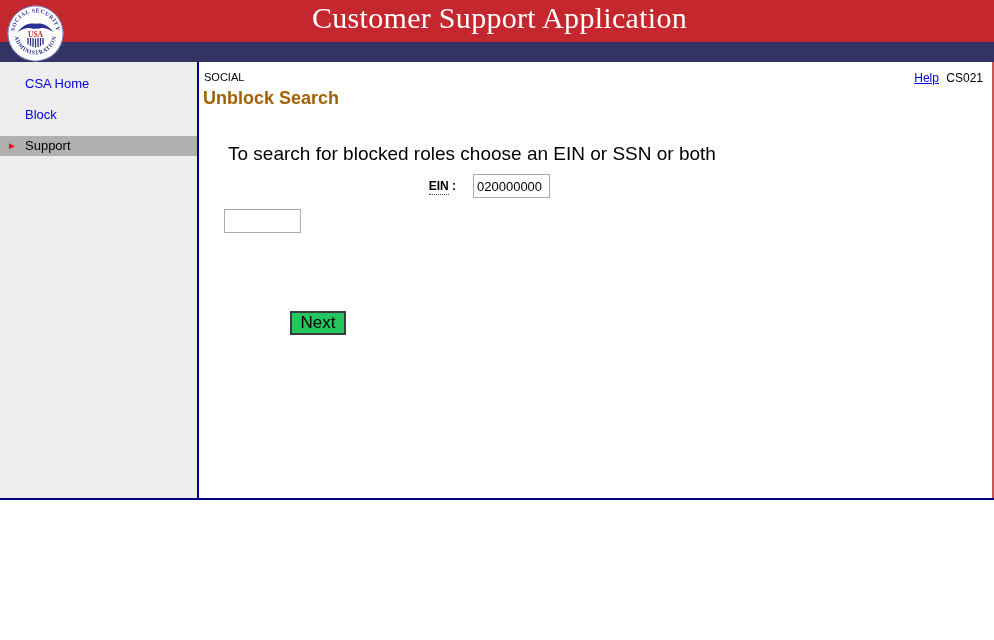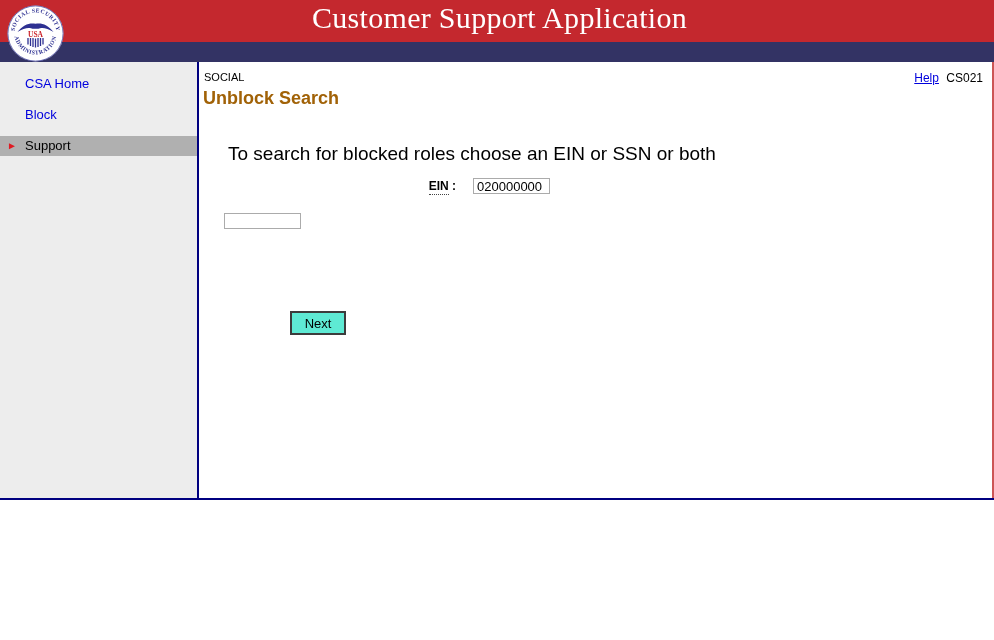--- a/index.html
+++ b/index.html
@@ -142,36 +142,36 @@
     text-align: right;
     font-size: 12px;
     font-weight: bold;
     color: #000000;
     white-space: nowrap;
   }
   .abbr-dotted { border-bottom: 1px dotted #444444; padding-bottom: 1px; }
   .text-input {
     margin-left: 17px;
     width: 77px;
-    height: 16px;
+    height: 24px;
     font-family: "Liberation Sans", sans-serif;
     font-size: 13px;
     color: #000000;
     border: 1px solid #ABABAB;
     padding: 1px 3px;
     background: #ffffff;
   }
   .next-button {
     position: absolute;
     left: 91px; top: 249px;
     width: 56px; height: 24px;
     font-family: "Liberation Sans", sans-serif;
-    font-size: 13px;
-    color: #000000;
-    background: #5eead4;
+    font-size: 17px;
+    color: #000000;
+    background: #22c55e;
     border: 2px solid #3C3C3C;
     cursor: pointer;
   }
 
   .footer-space {
     height: 138px;
     background: #ffffff;
   }
 </style>
 </head>

